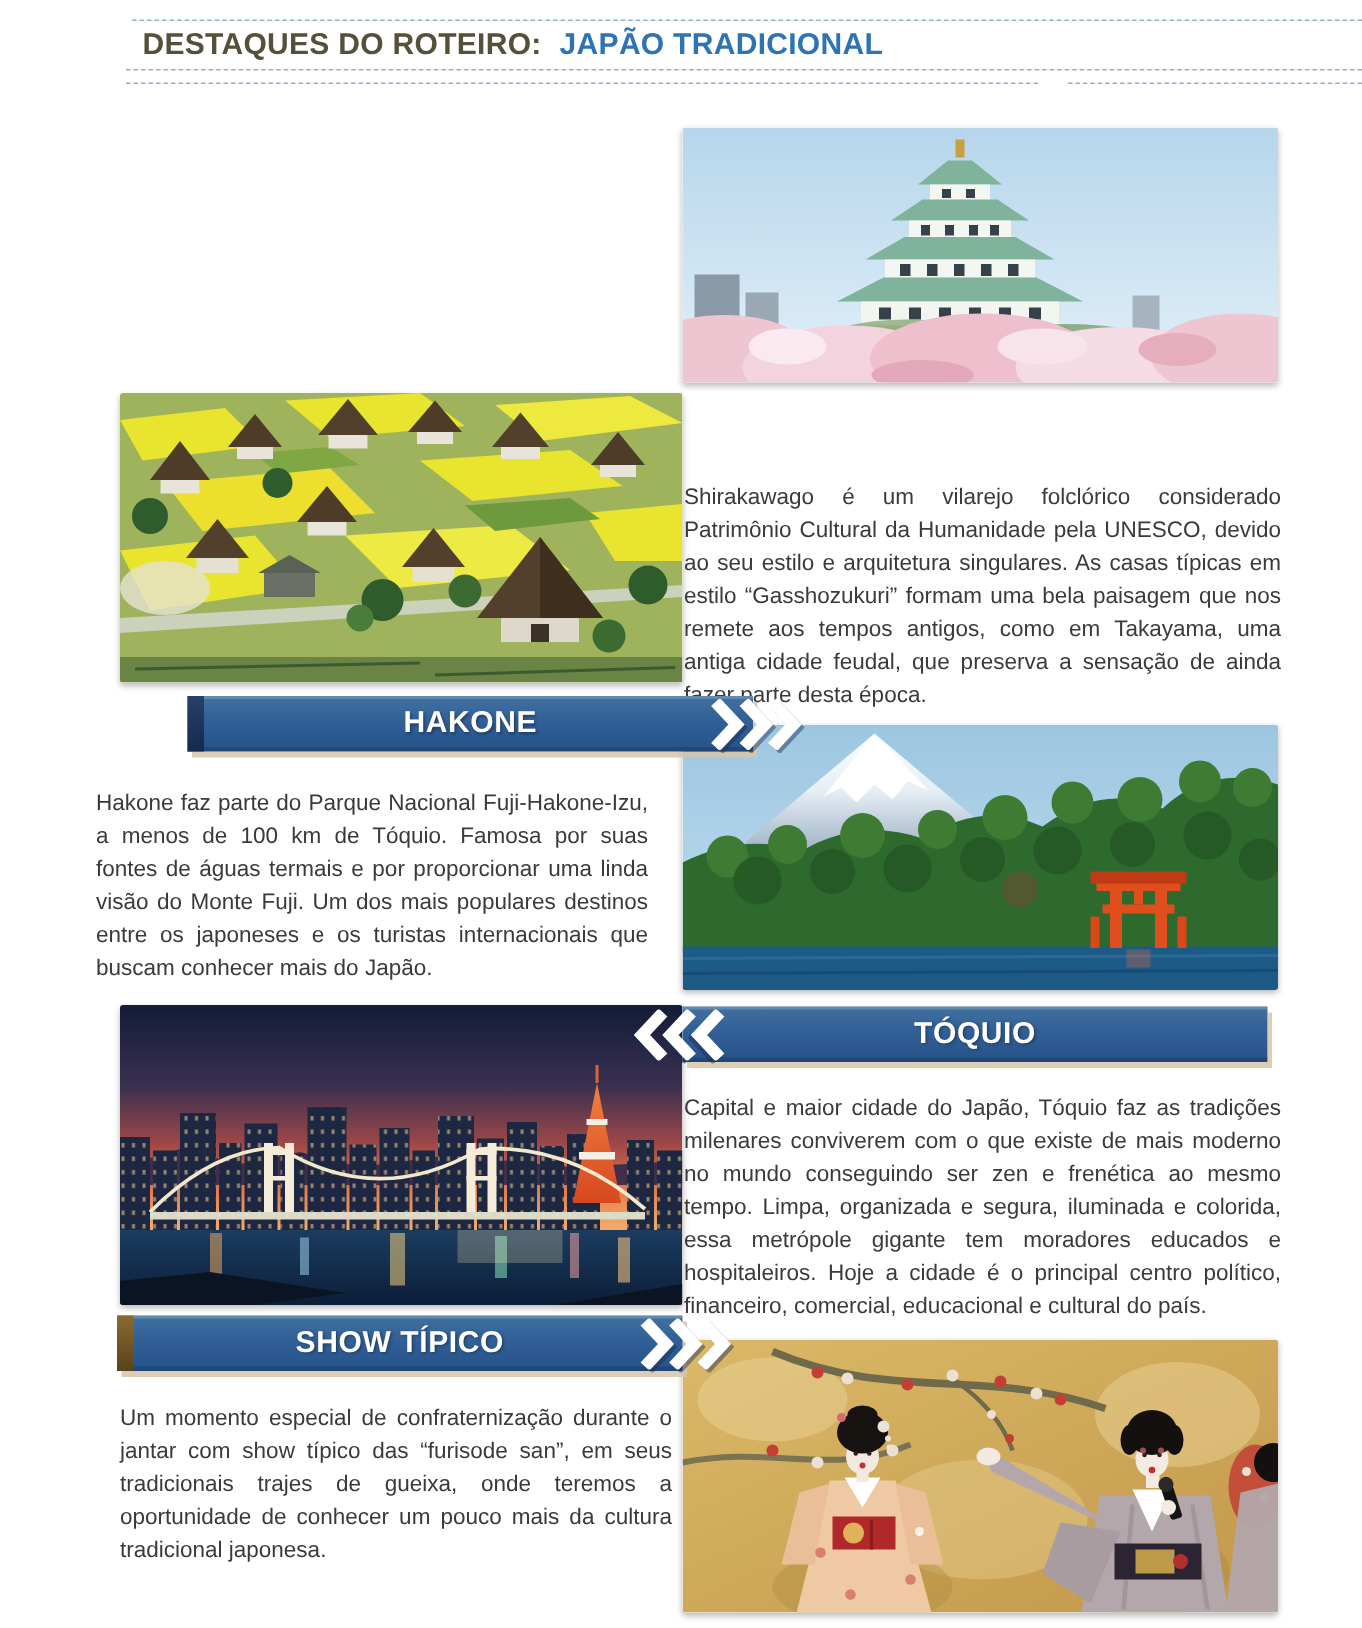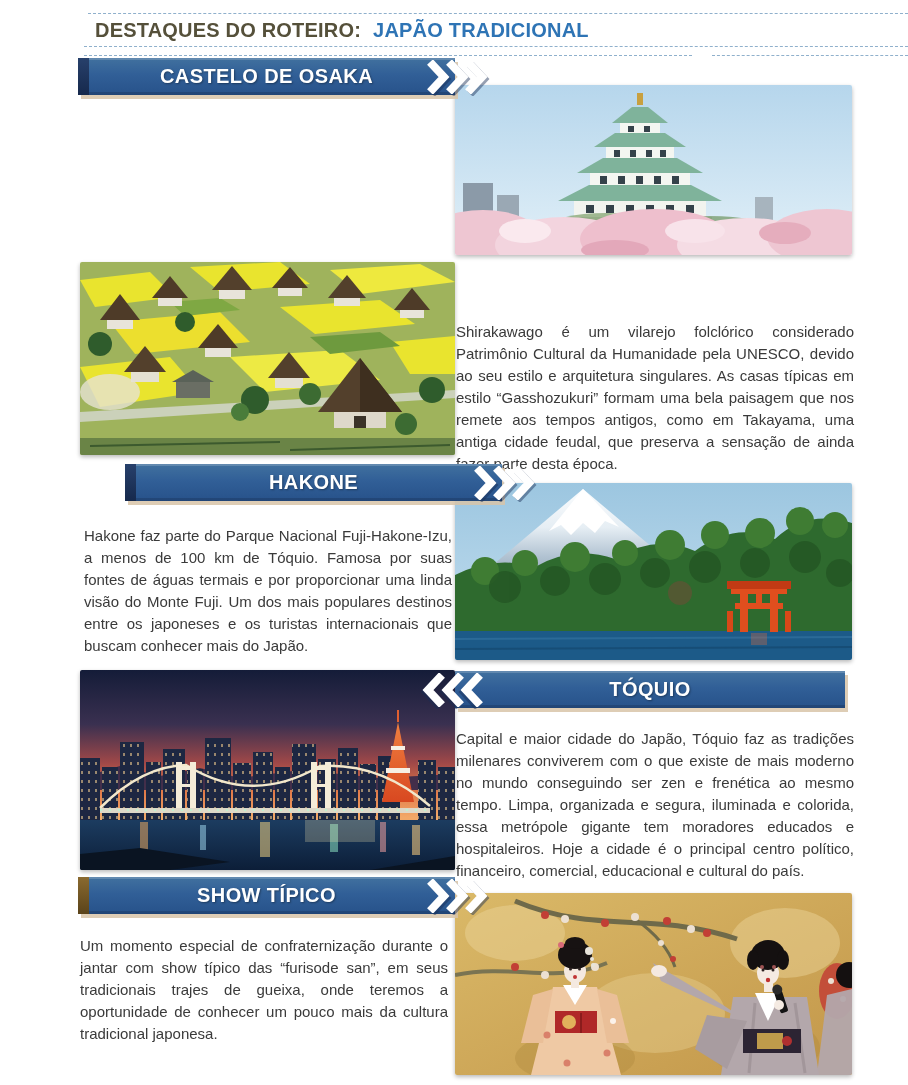--- a/index.html
+++ b/index.html
@@ -101,33 +101,20 @@
       <ellipse cx="110" cy="160" rx="70" ry="28" fill="#f3d4de"></ellipse>
       <ellipse cx="200" cy="154" rx="75" ry="30" fill="#eebfcd"></ellipse>
       <ellipse cx="292" cy="160" rx="70" ry="27" fill="#f5dce4"></ellipse>
       <ellipse cx="372" cy="152" rx="60" ry="28" fill="#eec6d2"></ellipse>
       <ellipse cx="70" cy="146" rx="26" ry="12" fill="#fae9ee"></ellipse>
       <ellipse cx="240" cy="146" rx="30" ry="12" fill="#f8e3ea"></ellipse>
       <ellipse cx="330" cy="148" rx="26" ry="11" fill="#e5adbd"></ellipse>
       <ellipse cx="160" cy="165" rx="34" ry="10" fill="#e3a8ba"></ellipse>
     </svg>
   </div>
-  <div class="banner" style="left:78px;top:58px;width:377px;">
-    <span class="cap"></span>
-    <span class="btxt">CASTELO DE OSAKA</span>
-    <span class="chevrons right">
-      <svg width="64" height="34" viewBox="0 0 64 34">
-          <g fill="none" stroke="#ffffff" stroke-width="8">
-            <path d="M5,2 L19,17 L5,32"></path>
-            <path d="M24,2 L38,17 L24,32"></path>
-            <path d="M43,2 L57,17 L43,32"></path>
-          </g>
-        </svg>
-    </span>
-  </div>
 
   <div class="photo" style="left:80px;top:262px;width:375px;height:193px;" role="img" aria-label="Vilarejo de Shirakawago com casas tradicionais e campos amarelos">
     <svg width="375" height="193" viewBox="0 0 375 193">
       <rect width="375" height="193" fill="#9fb35c"></rect>
       <polygon points="0,18 70,10 95,35 15,45" fill="#e9e42e"></polygon>
       <polygon points="110,5 200,0 230,22 140,30" fill="#e9e42e"></polygon>
       <polygon points="250,8 340,2 375,20 280,32" fill="#eee93e"></polygon>
       <polygon points="30,60 140,50 170,80 55,92" fill="#ecdf2e"></polygon>
       <polygon points="200,45 300,38 335,62 235,72" fill="#e9e42e"></polygon>
       <polygon points="0,105 90,95 120,130 20,145" fill="#e9e42e"></polygon>
@@ -241,21 +228,21 @@
     <span class="chevrons right">
       <svg width="64" height="34" viewBox="0 0 64 34">
           <g fill="none" stroke="#ffffff" stroke-width="8">
             <path d="M5,2 L19,17 L5,32"></path>
             <path d="M24,2 L38,17 L24,32"></path>
             <path d="M43,2 L57,17 L43,32"></path>
           </g>
         </svg>
     </span>
   </div>
-  <p class="para" style="left:84px;top:510px;width:368px;">Hakone faz parte do Parque Nacional Fuji-Hakone-Izu, a menos de 100 km de Tóquio. Famosa por suas fontes de águas termais e por proporcionar uma linda visão do Monte Fuji. Um dos mais populares destinos entre os japoneses e os turistas internacionais que buscam conhecer mais do Japão.</p>
+  <p class="para" style="left:64px;top:510px;width:368px;">Hakone faz parte do Parque Nacional Fuji-Hakone-Izu, a menos de 100 km de Tóquio. Famosa por suas fontes de águas termais e por proporcionar uma linda visão do Monte Fuji. Um dos mais populares destinos entre os japoneses e os turistas internacionais que buscam conhecer mais do Japão.</p>
 
   <div class="photo" style="left:80px;top:670px;width:375px;height:200px;" role="img" aria-label="Vista noturna de Tóquio com a Rainbow Bridge e a Tokyo Tower">
     <svg width="375" height="200" viewBox="0 0 375 200">
       <defs>
         <linearGradient id="tk-sky" x1="0" y1="0" x2="0" y2="1">
           <stop offset="0" stop-color="#141c38"></stop>
             <stop offset=".35" stop-color="#3a3050"></stop>
           <stop offset=".6" stop-color="#a04848"></stop>
             <stop offset=".78" stop-color="#e07848"></stop>
           <stop offset=".95" stop-color="#f2a868"></stop>

